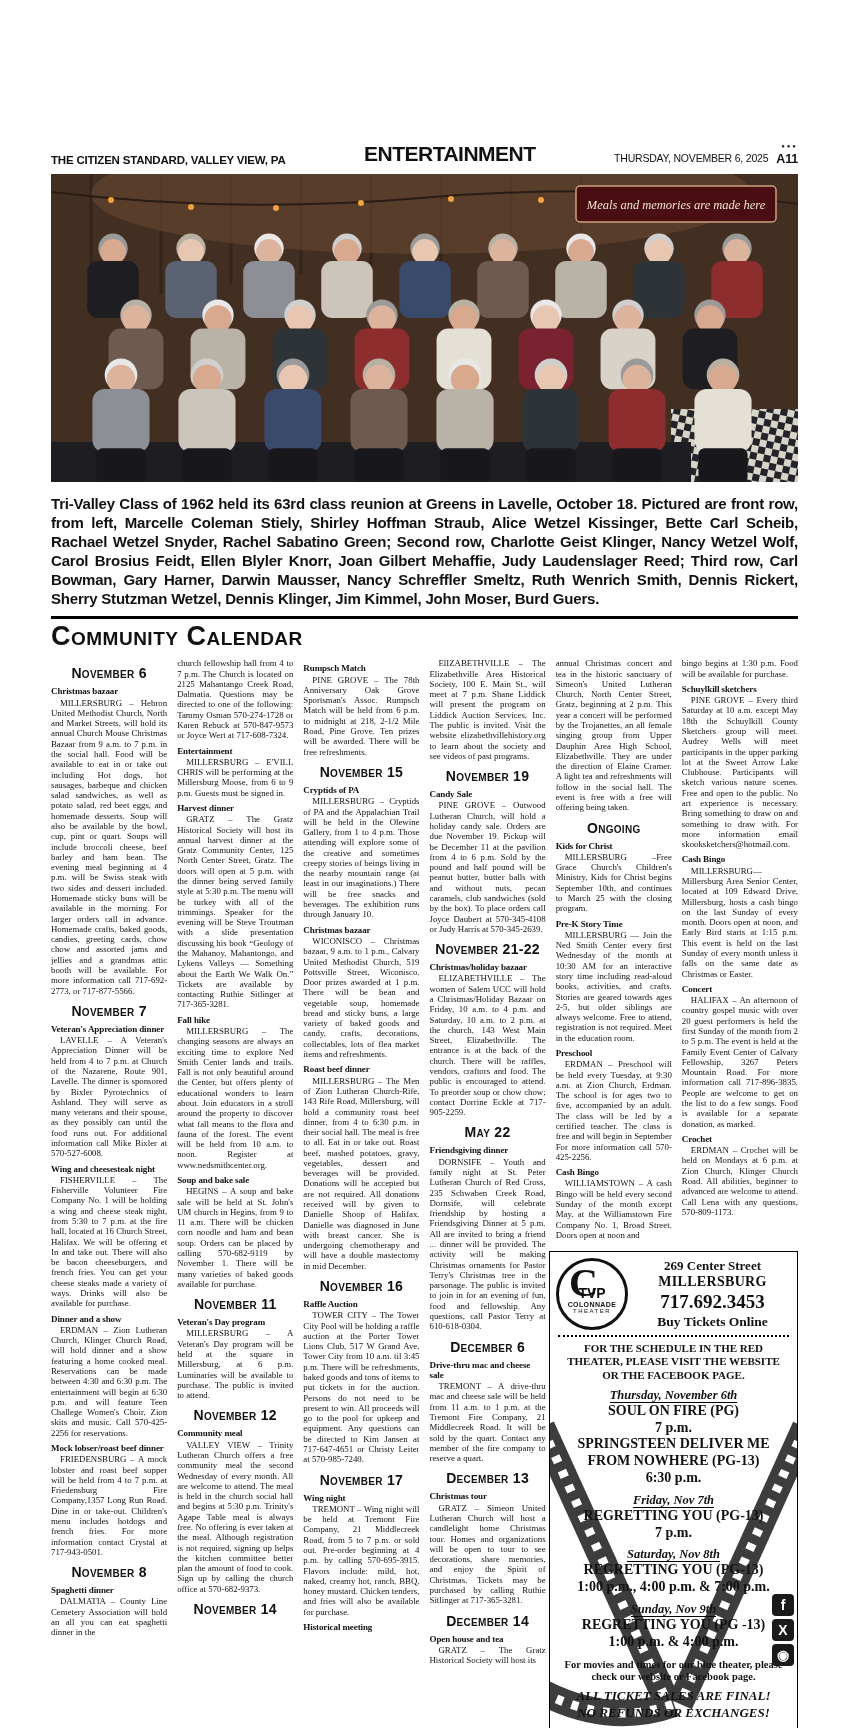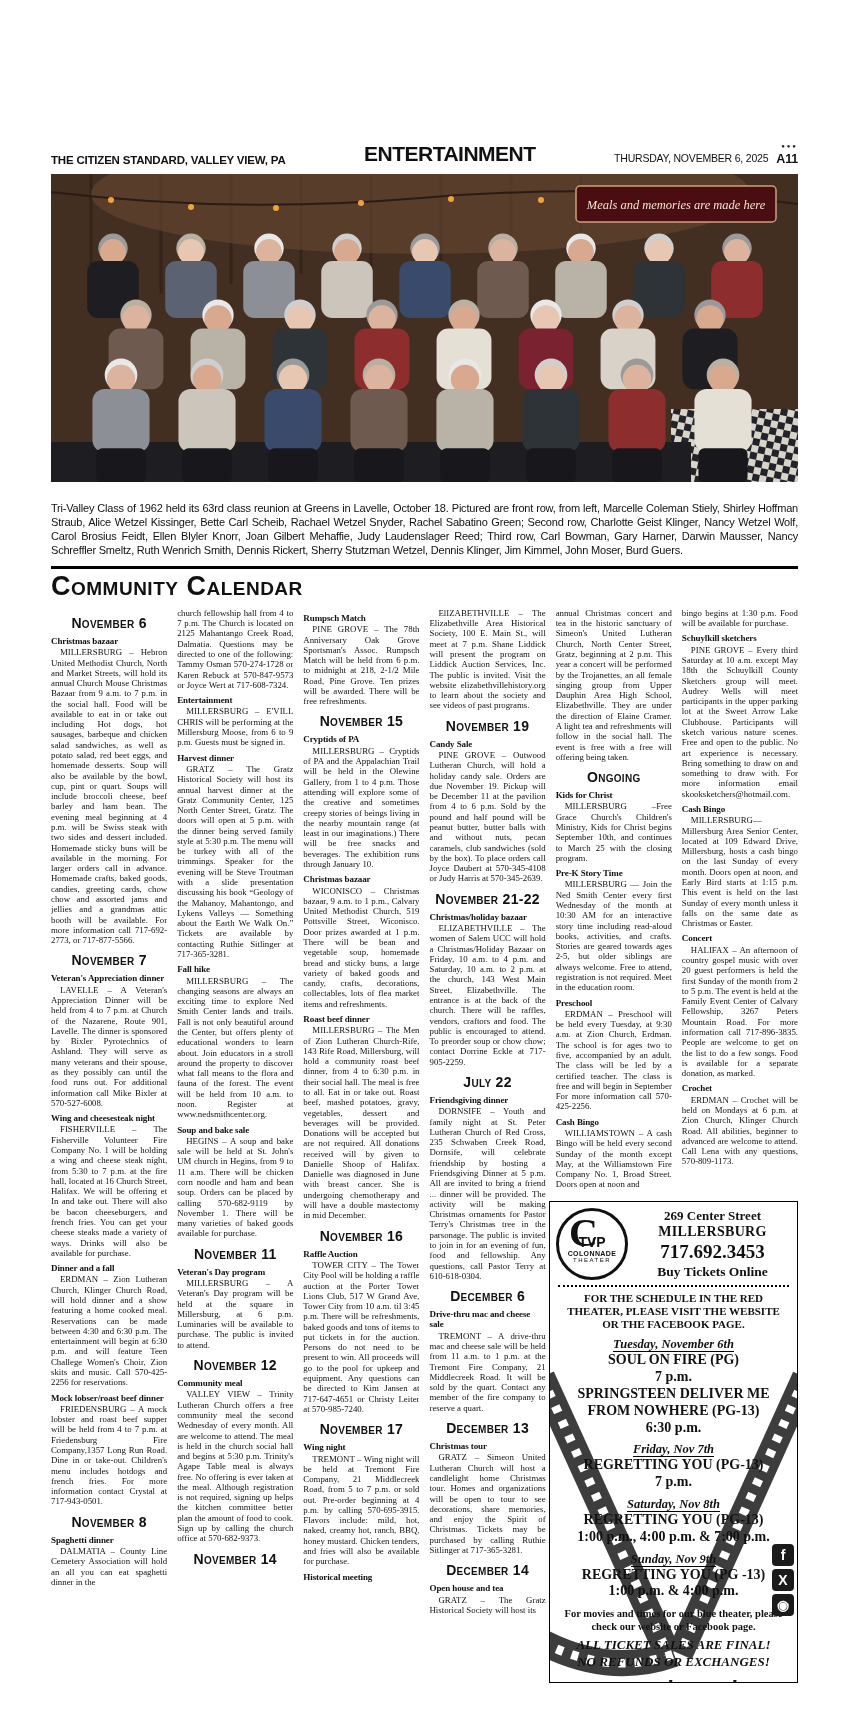--- a/index.html
+++ b/index.html
@@ -14,21 +14,21 @@
   .dateline { font-family:"Liberation Sans", sans-serif; font-size:10.5px; letter-spacing:-.2px; display:flex; align-items:flex-start; gap:8px; }
   .pagenum { font-family:"Liberation Sans", sans-serif; font-weight:bold; font-size:12.5px; position:relative; }
   .pagenum .dots { position:absolute; top:-9px; right:0; font-size:6px; letter-spacing:2px; color:#222; }
 
   
   .photo { margin-top:8px; width:747px; height:308px; background:#eab308; overflow:hidden; }
   .photo svg { display:block; }
 
   
   .cap-title { font-family:"Liberation Serif", serif; font-weight:bold; font-size:31px; margin-top:4px; letter-spacing:.2px; }
-  .cap-text { font-family:"Liberation Sans", sans-serif; font-weight:normal; font-size:11px; line-height:1.27; text-align:justify; margin-top:20px; letter-spacing:-.2px; }
+  .cap-text { font-family:"Liberation Sans", sans-serif; font-weight:bold; font-size:15px; line-height:1.27; text-align:justify; margin-top:12px; letter-spacing:-.2px; }
 
   
   .cal-rule { border-top:3px solid #000; margin-top:8px; }
   .cal-title { font-family:"Liberation Sans", sans-serif; font-weight:bold; font-variant:small-caps; font-size:27px; letter-spacing:.5px; margin-top:2px; }
   .cal-body { position:relative; margin-top:6px; height:1075px; display:grid; grid-template-columns:repeat(6,1fr); column-gap:10px; overflow:hidden; }
   .cal-col { overflow:hidden; }
   .blk-date { font-family:"Liberation Sans", sans-serif; font-weight:bold; font-variant:small-caps; font-size:14px; text-align:center; margin:7px 0 3px 0; letter-spacing:.3px; }
   .blk-heading { font-family:Liberation Serif, serif; font-weight:bold; font-size:9px; line-height:1.15; margin:5px 0 1px 0; letter-spacing:-.1px; }
   .blk-body { font-size:8.8px; line-height:1.17; text-align:justify; text-indent:9px; }
   .blk-body.noindent { text-indent:0; }
@@ -262,21 +262,21 @@
   <div class="cal-body">
     <div style="display:contents;"><div class="cal-col">
           <div class="blk-date">November 6</div>
           <div class="blk-heading">Christmas bazaar</div>
           <div class="blk-body">MILLERSBURG – Hebron United Methodist Church, North and Market Streets, will hold its annual Church Mouse Christmas Bazaar from 9 a.m. to 7 p.m. in the social hall. Food will be available to eat in or take out including Hot dogs, hot sausages, barbeque and chicken salad sandwiches, as well as potato salad, red beet eggs, and homemade desserts. Soup will also be available by the bowl, cup, pint or quart. Soups will include broccoli cheese, beef barley and ham bean. The evening meal beginning at 4 p.m. will be Swiss steak with two sides and dessert included. Homemade sticky buns will be available in the morning. For larger orders call in advance. Homemade crafts, baked goods, candies, greeting cards, chow chow and assorted jams and jellies and a grandmas attic booth will be available. For more information call 717-692-2773, or 717-877-5566.</div>
           <div class="blk-date">November 7</div>
           <div class="blk-heading">Veteran's Appreciation dinner</div>
           <div class="blk-body">LAVELLE – A Veteran's Appreciation Dinner will be held from 4 to 7 p.m. at Church of the Nazarene, Route 901, Lavelle. The dinner is sponsored by Bixler Pyrotechnics of Ashland. They will serve as many veterans and their spouse, as they possibly can until the food runs out. For additional information call Mike Bixler at 570-527-6008.</div>
           <div class="blk-heading">Wing and cheesesteak night</div>
           <div class="blk-body">FISHERVILLE – The Fisherville Volunteer Fire Company No. 1 will be holding a wing and cheese steak night, from 5:30 to 7 p.m. at the fire hall, located at 16 Church Street, Halifax. We will be offering et In and take out. There will also be bacon cheeseburgers, and french fries. You can get your cheese steaks made a variety of ways. Drinks will also be available for purchase.</div>
-          <div class="blk-heading">Dinner and a fall</div>
+          <div class="blk-heading">Dinner and a show</div>
           <div class="blk-body">ERDMAN – Zion Lutheran Church, Klinger Church Road, will hold dinner and a show featuring a home cooked meal. Reservations can be made between 4:30 and 6:30 p.m. The entertainment will begin at 6:30 p.m. and will feature Teen Challege Women's Choir, Zion skits and music. Call 570-425-2256 for reservations.</div>
           <div class="blk-heading">Mock lobser/roast beef dinner</div>
           <div class="blk-body">FRIEDENSBURG – A mock lobster and roast beef supper will be held from 4 to 7 p.m. at Friedensburg Fire Company,1357 Long Run Road. Dine in or take-out. Children's menu includes hotdogs and french fries. For more information contact Crystal at 717-943-0501.</div>
           <div class="blk-date">November 8</div>
           <div class="blk-heading">Spaghetti dinner</div>
           <div class="blk-body">DALMATIA – County Line Cemetery Association will hold an all you can eat spaghetti dinner in the</div>
         </div><div class="cal-col">
           <div class="blk-body noindent">church fellowship hall from 4 to 7 p.m. The Church is located on 2125 Mahantango Creek Road, Dalmatia. Questions may be directed to one of the following: Tammy Osman 570-274-1728 or Karen Rebuck at 570-847-9573 or Joyce Wert at 717-608-7324.</div>
           <div class="blk-heading">Entertainment</div>
           <div class="blk-body">MILLERSBURG – E'VILL CHRIS will be performing at the Millersburg Moose, from 6 to 9 p.m. Guests must be signed in.</div>
@@ -311,21 +311,21 @@
           <div class="blk-body">TREMONT – Wing night will be held at Tremont Fire Company, 21 Middlecreek Road, from 5 to 7 p.m. or sold out. Pre-order beginning at 4 p.m. by calling 570-695-3915. Flavors include: mild, hot, naked, creamy hot, ranch, BBQ, honey mustard. Chicken tenders, and fries will also be available for purchase.</div>
           <div class="blk-heading">Historical meeting</div>
         </div><div class="cal-col">
           <div class="blk-body">ElIZABETHVILLE – The Elizabethville Area Historical Society, 100 E. Main St., will meet at 7 p.m. Shane Liddick will present the program on Liddick Auction Services, Inc. The public is invited. Visit the website elizabethvillehistory.org to learn about the society and see videos of past programs.</div>
           <div class="blk-date">November 19</div>
           <div class="blk-heading">Candy Sale</div>
           <div class="blk-body">PINE GROVE – Outwood Lutheran Church, will hold a holiday candy sale. Orders are due November 19. Pickup will be December 11 at the pavilion from 4 to 6 p.m. Sold by the pound and half pound will be peanut butter, butter balls with and without nuts, pecan caramels, club sandwiches (sold by the box). To place orders call Joyce Daubert at 570-345-4108 or Judy Harris at 570-345-2639.</div>
           <div class="blk-date">November 21-22</div>
           <div class="blk-heading">Christmas/holiday bazaar</div>
           <div class="blk-body">ELIZABETHVILLE – The women of Salem UCC will hold a Christmas/Holiday Bazaar on Friday, 10 a.m. to 4 p.m. and Saturday, 10 a.m. to 2 p.m. at the church, 143 West Main Street, Elizabethville. The entrance is at the back of the church. There will be raffles, vendors, craftors and food. The public is encouraged to attend. To preorder soup or chow chow; contact Dorrine Eckle at 717-905-2259.</div>
-          <div class="blk-date">July 22</div>
+          <div class="blk-date">May 22</div>
           <div class="blk-heading">Friendsgiving dinner</div>
           <div class="blk-body">DORNSIFE – Youth and family night at St. Peter Lutheran Church of Red Cross, 235 Schwaben Creek Road, Dornsife, will celebrate friendship by hosting a Friendsgiving Dinner at 5 p.m. All are invited to bring a friend ... dinner will be provided. The activity will be making Christmas ornaments for Pastor Terry's Christmas tree in the parsonage. The public is invited to join in for an evening of fun, food and fellowship. Any questions, call Pastor Terry at 610-618-0304.</div>
           <div class="blk-date">December 6</div>
           <div class="blk-heading">Drive-thru mac and cheese sale</div>
           <div class="blk-body">TREMONT – A drive-thru mac and cheese sale will be held from 11 a.m. to 1 p.m. at the Tremont Fire Company, 21 Middlecreek Road. It will be sold by the quart. Contact any member of the fire company to reserve a quart.</div>
           <div class="blk-date">December 13</div>
           <div class="blk-heading">Christmas tour</div>
           <div class="blk-body">GRATZ – Simeon United Lutheran Church will host a candlelight home Christmas tour. Homes and organizations will be open to tour to see decorations, share memories, and enjoy the Spirit of Christmas. Tickets may be purchased by calling Ruthie Sitlinger at 717-365-3281.</div>
           <div class="blk-date">December 14</div>
           <div class="blk-heading">Open house and tea</div>
@@ -378,21 +378,21 @@
           <div class="ad-addr">
             <div class="street">269 Center Street</div>
             <div class="city">MILLERSBURG</div>
             <div class="phone">717.692.3453</div>
             <div class="cta">Buy Tickets Online</div>
           </div>
         </div>
         <div class="ad-dotline"></div>
         <div class="ad-notice">FOR THE SCHEDULE IN THE RED THEATER, PLEASE VISIT THE WEBSITE OR THE FACEBOOK PAGE.</div>
         <div>
-            <div class="ad-day"><span>Tuesday, November 6th</span></div>
+            <div class="ad-day"><span>Thursday, November 6th</span></div>
             <div class="ad-line">SOUL ON FIRE (PG)</div>
             <div class="ad-line">7 p.m.</div>
             <div class="ad-line">SPRINGSTEEN DELIVER ME FROM NOWHERE (PG-13)</div>
             <div class="ad-line">6:30 p.m.</div>
             <div class="ad-day"><span>Friday, Nov 7th</span></div>
             <div class="ad-line">REGRETTING YOU (PG-13)</div>
             <div class="ad-line">7 p.m.</div>
             <div class="ad-day"><span>Saturday, Nov 8th</span></div>
             <div class="ad-line">REGRETTING YOU (PG-13)</div>
             <div class="ad-line">1:00 p.m., 4:00 p.m. &amp; 7:00 p.m.</div>

